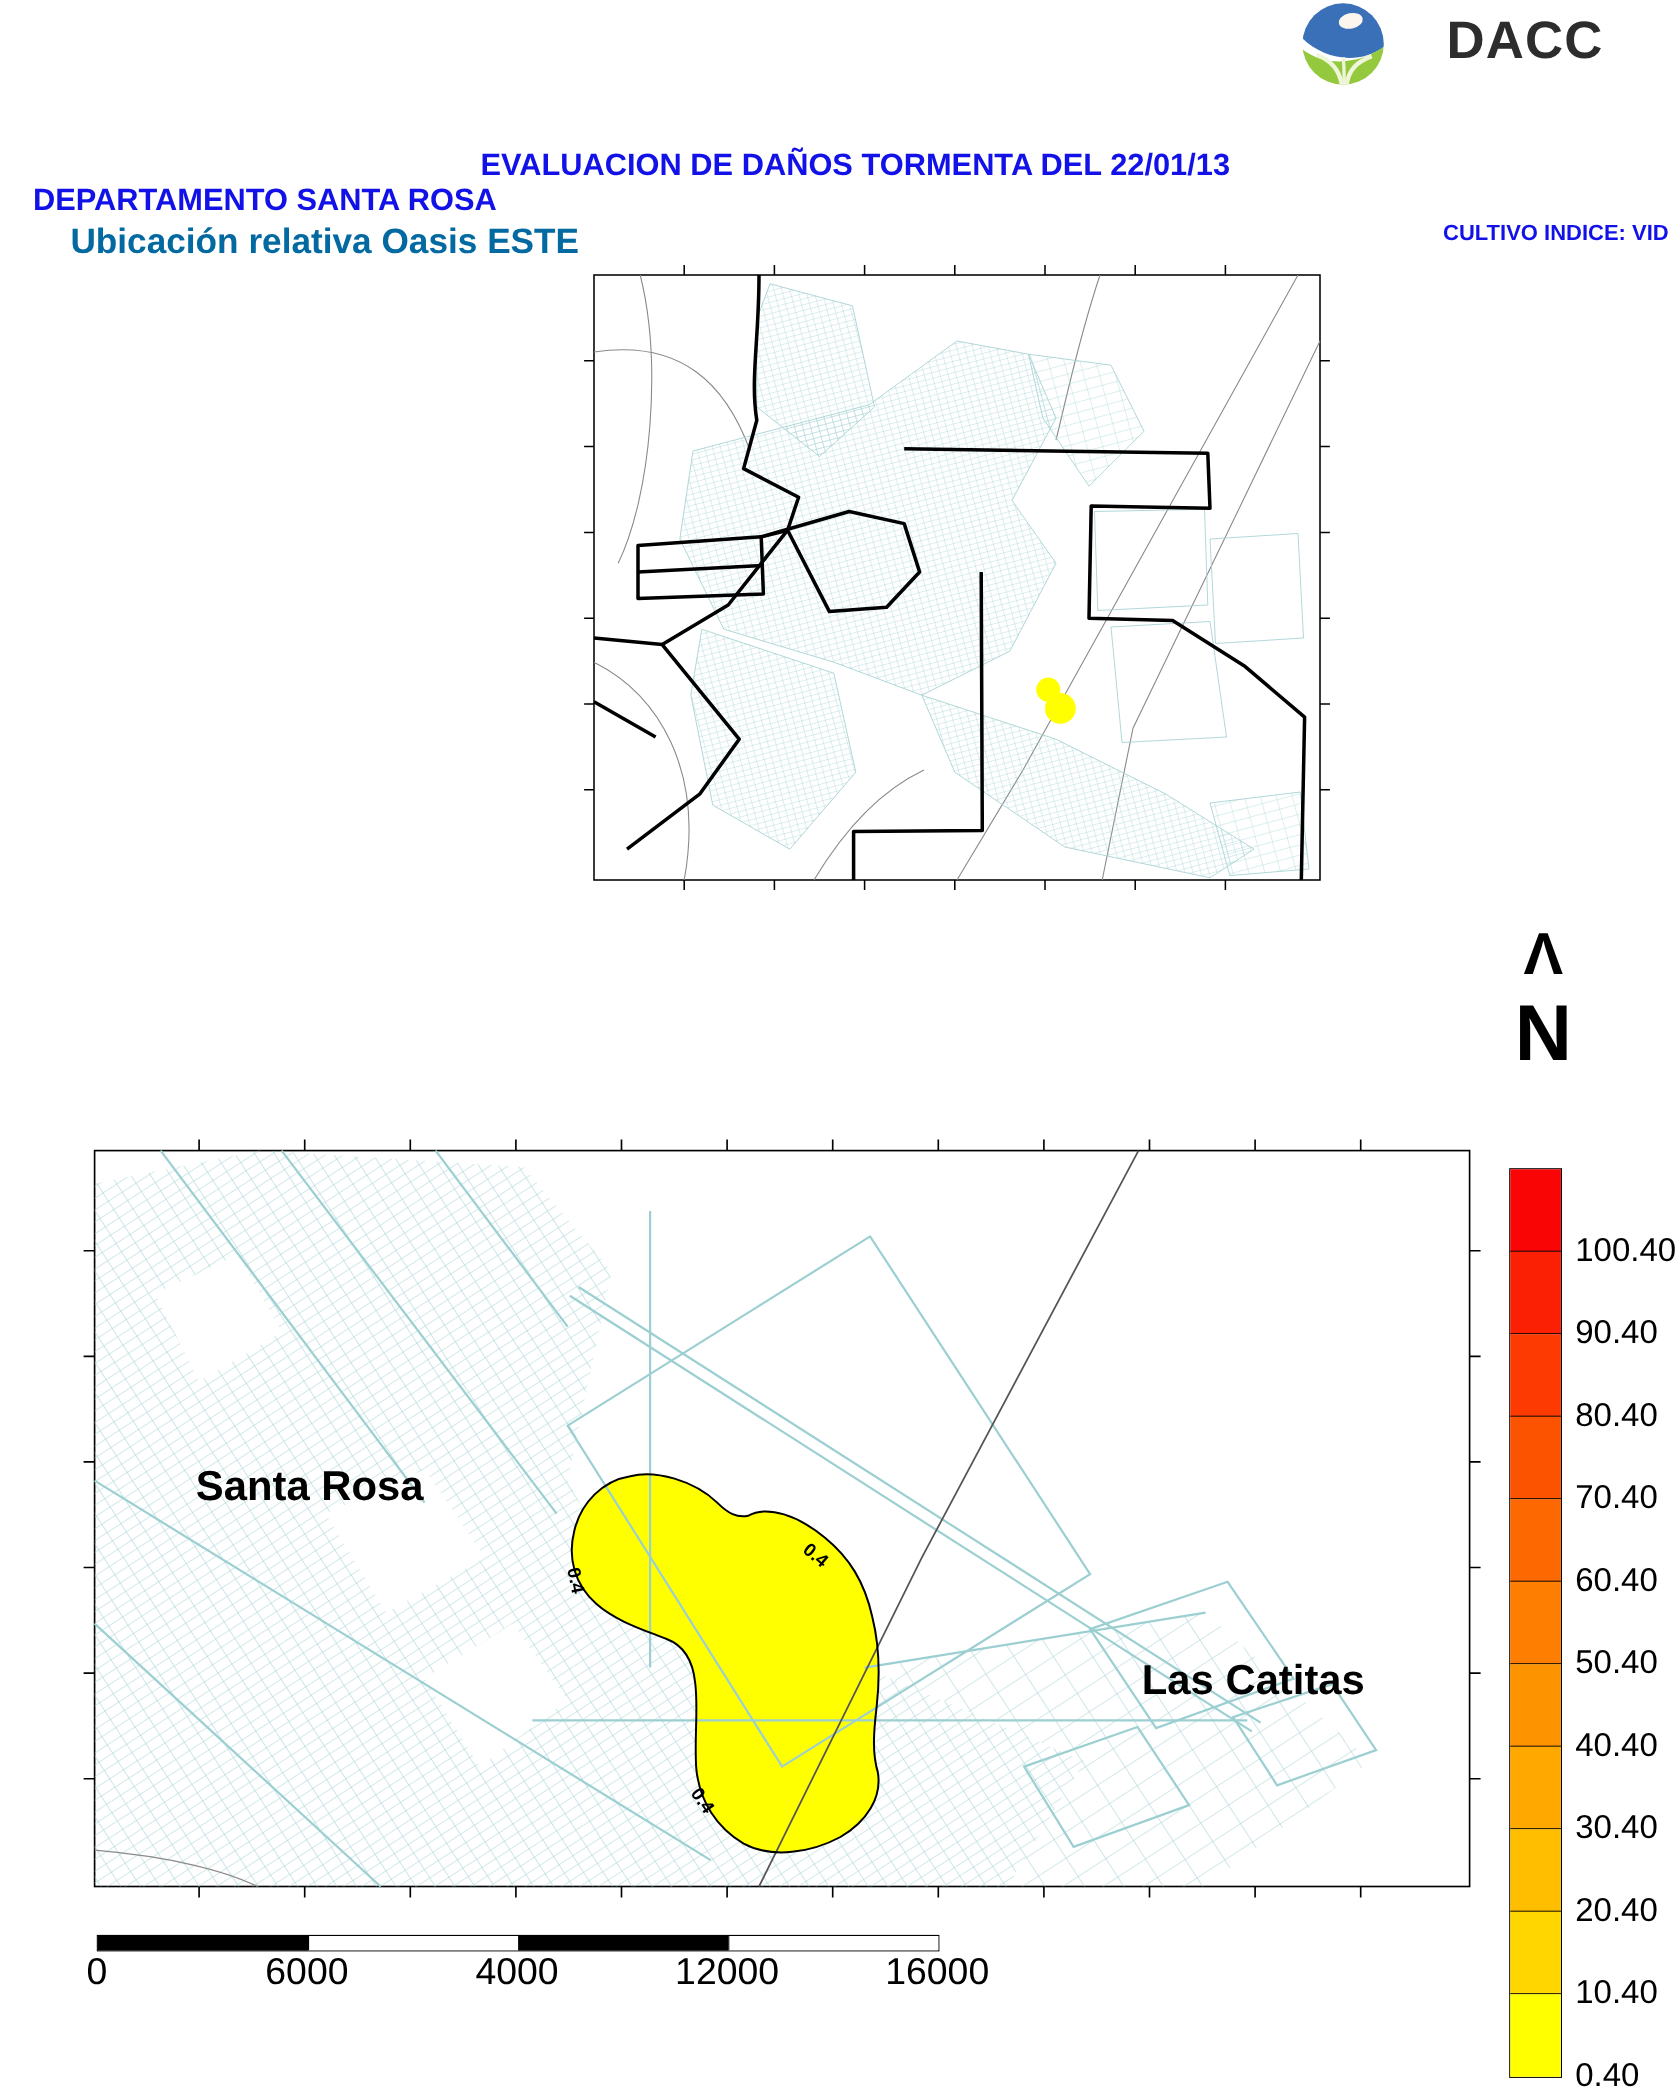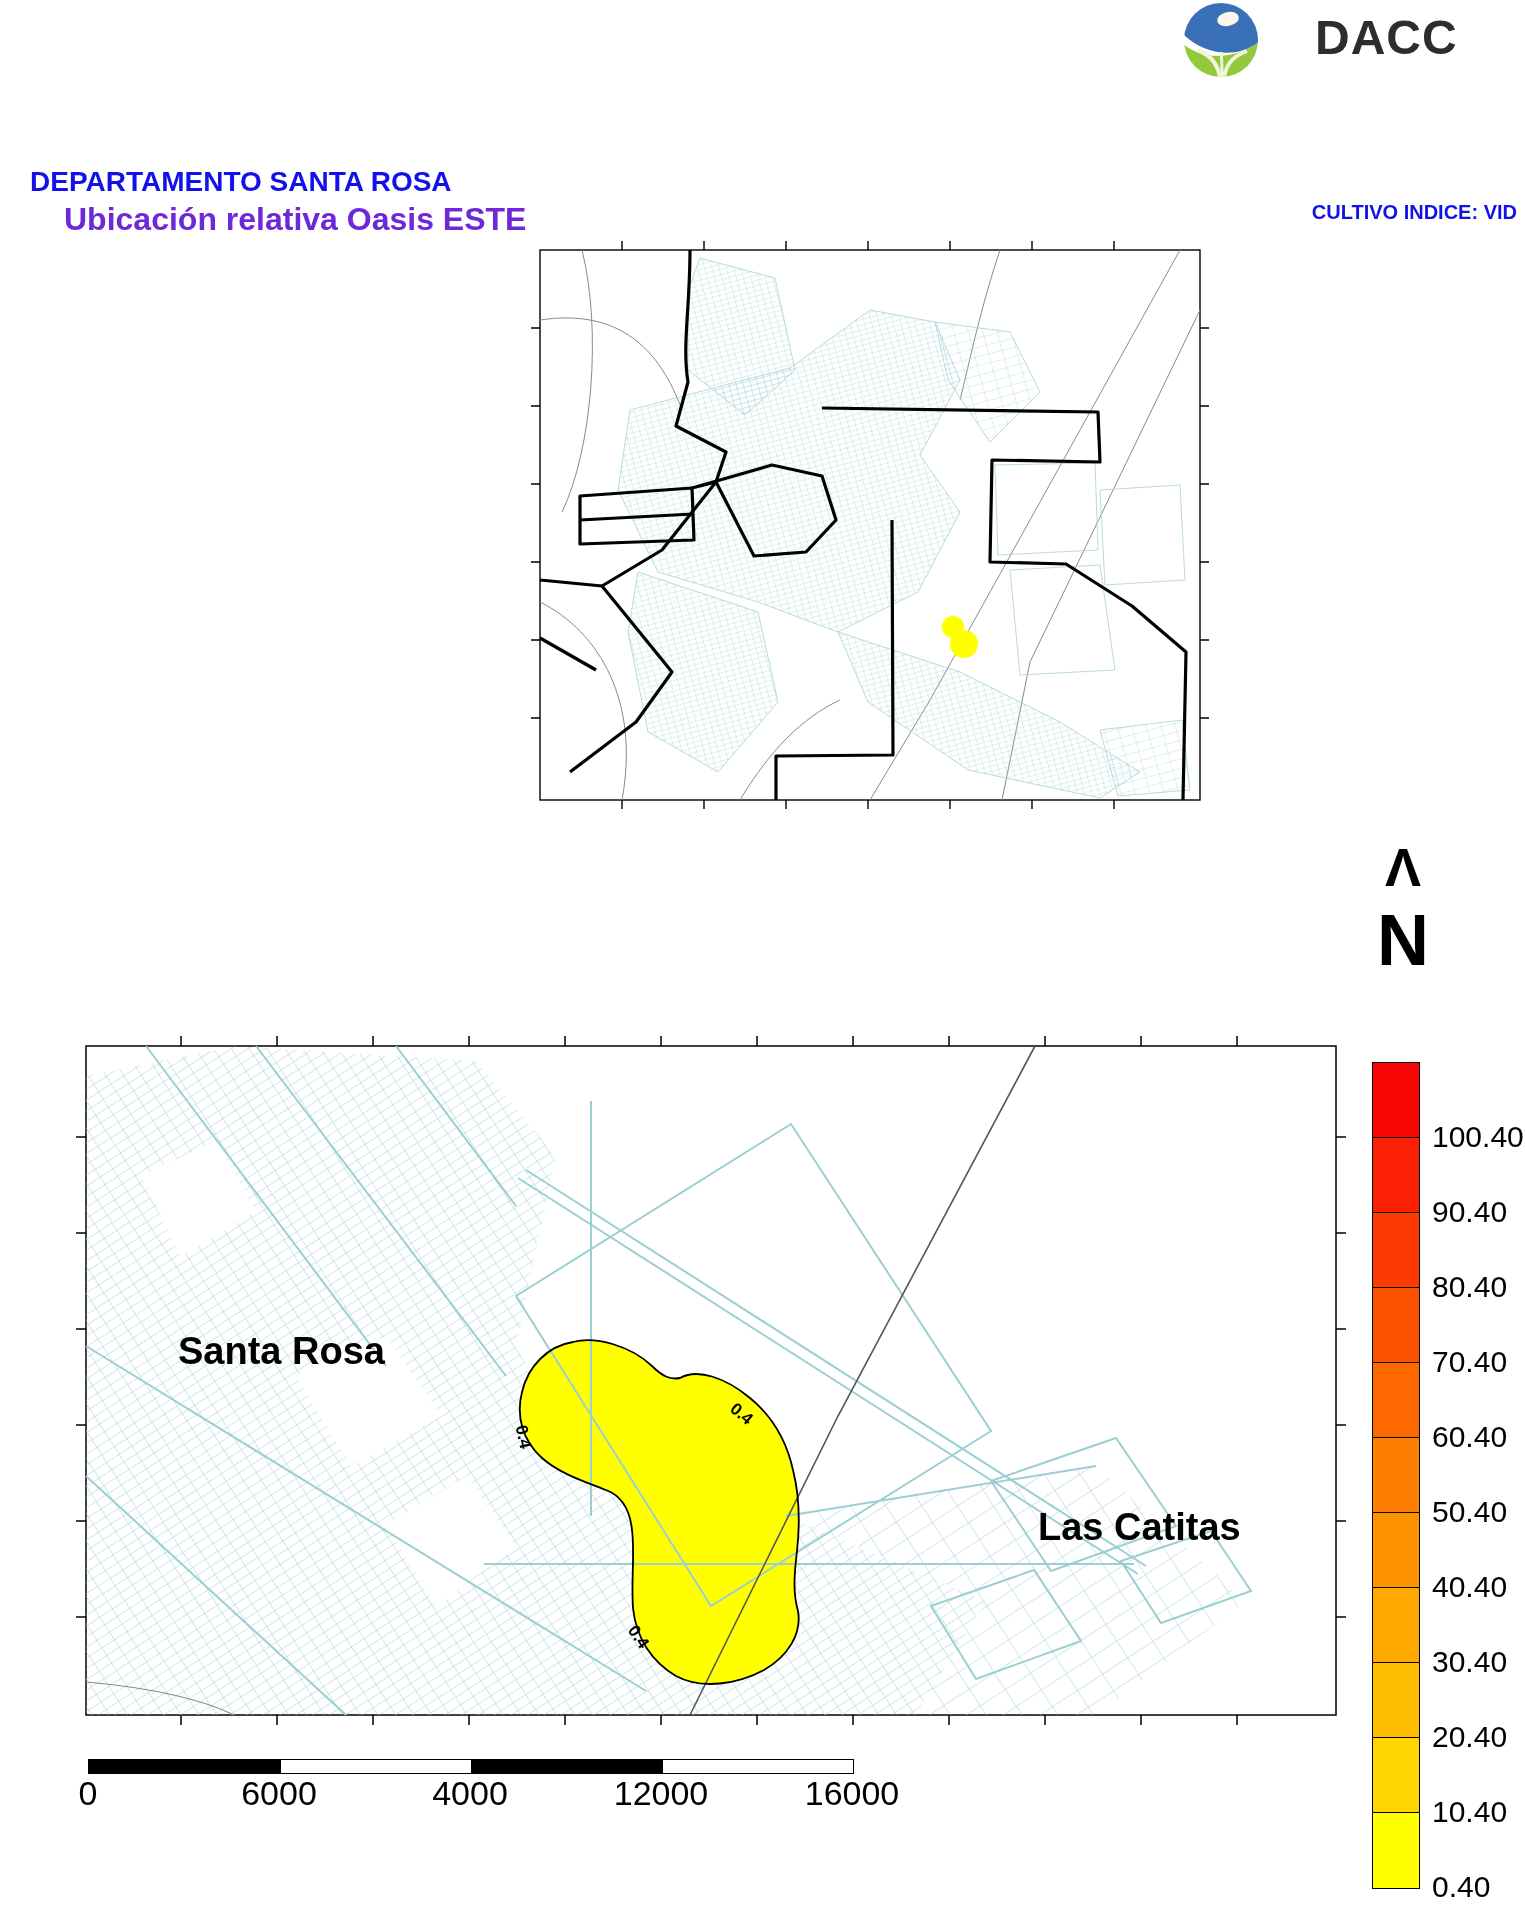--- a/index.html
+++ b/index.html
@@ -7,21 +7,21 @@
         font-family:"Liberation Sans",sans-serif;}
   
   .logo-wrap{position:absolute;left:1183px;top:0px;width:340px;height:80px;}
   .logo-svg{position:absolute;left:0;top:2px;}
   .logo-text{position:absolute;left:132px;top:10px;font-size:48px;font-weight:700;
              color:#2d2d2d;letter-spacing:1px;}
   .title1{position:absolute;left:30px;top:134px;width:1495px;text-align:center;
           font-size:28px;font-weight:700;color:#1212e8;}
   .title2{position:absolute;left:30px;top:166px;width:1495px;
           font-size:28px;font-weight:700;color:#1212e8;}
-  .lbl-left{position:absolute;left:64px;top:201px;font-size:32px;font-weight:700;color:#6d28d9;}
+  .lbl-left{position:absolute;left:64px;top:201px;font-size:32px;font-weight:700;color:#0369a1;}
   .lbl-right{position:absolute;right:7px;top:201px;font-size:20px;font-weight:700;color:#1212e8;}
   
   .overview{position:absolute;left:528px;top:238px;}
   .mainmap{position:absolute;left:74px;top:1034px;}
   
   .north{position:absolute;left:1368px;top:840px;width:70px;text-align:center;color:#000;}
   .north .caret{font-size:54px;font-weight:700;line-height:54px;display:block;}
   .north .nletter{font-size:72px;font-weight:700;line-height:64px;display:block;margin-top:14px;}
   
   .colorbar{position:absolute;left:1372px;top:1062px;width:46px;height:825px;
@@ -56,20 +56,21 @@
         <ellipse cx="45" cy="17" rx="11" ry="7" fill="#fdf6ee" transform="rotate(-12 45 17)"></ellipse>
         <path d="M0,42 C22,60 54,56 76,40 L76,76 L0,76 Z" fill="#94c83d"></path>
         <path d="M37,76 C35,62 28,53 14,48" stroke="#eef5d8" stroke-width="4" fill="none"></path>
         <path d="M41,76 C43,61 51,54 64,49" stroke="#eef5d8" stroke-width="4" fill="none"></path>
         <path d="M39,76 C39,63 39,56 38,50" stroke="#eef5d8" stroke-width="3" fill="none"></path>
       </g>
     </svg>
     <span class="logo-text">DACC</span>
   </div>
 
+  <div class="title1">EVALUACION DE DAÑOS TORMENTA DEL 22/01/13</div>
   <div class="title2">DEPARTAMENTO SANTA ROSA</div>
   <div class="lbl-left">Ubicación relativa Oasis ESTE</div>
   <div class="lbl-right">CULTIVO INDICE: VID</div>
 
   <svg class="overview" width="684" height="574" viewBox="-12 -12 684 574">
     <defs>
       <pattern id="ogrid" width="7" height="5" patternUnits="userSpaceOnUse" patternTransform="rotate(-15)">
         <path d="M0,0 H7 M0,0 V5" stroke="#a7d2d4" stroke-width="0.7" fill="none"></path>
       </pattern>
       <pattern id="ogrid2" width="14" height="9" patternUnits="userSpaceOnUse" patternTransform="rotate(-15)">

